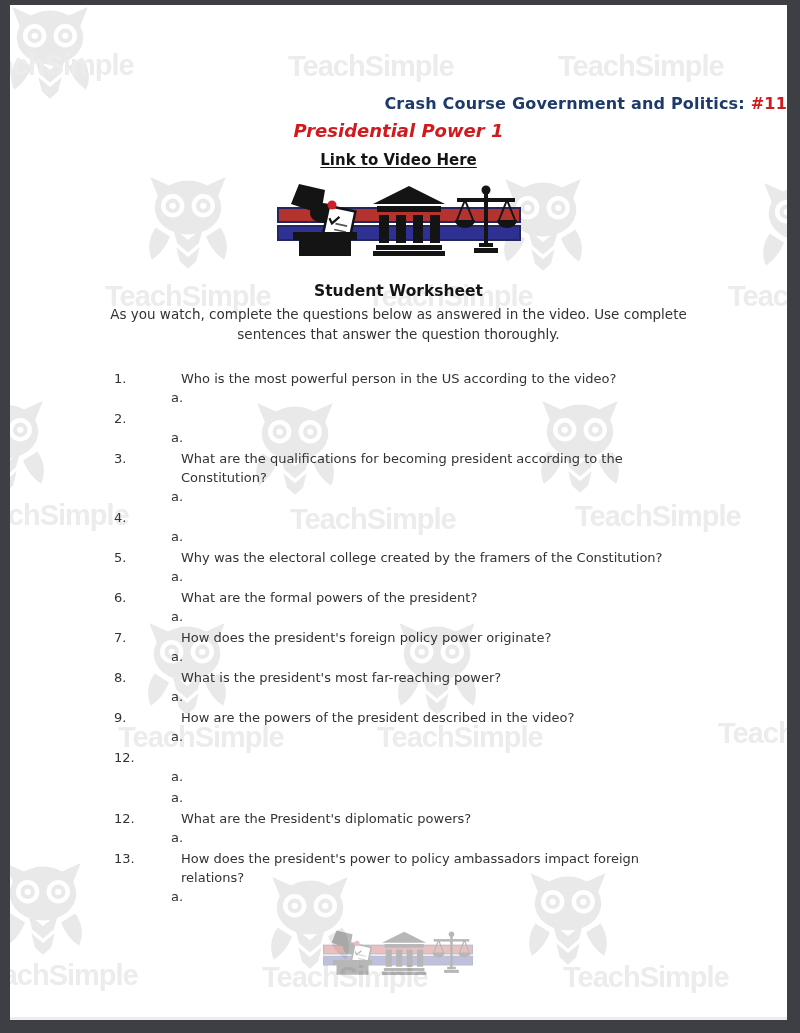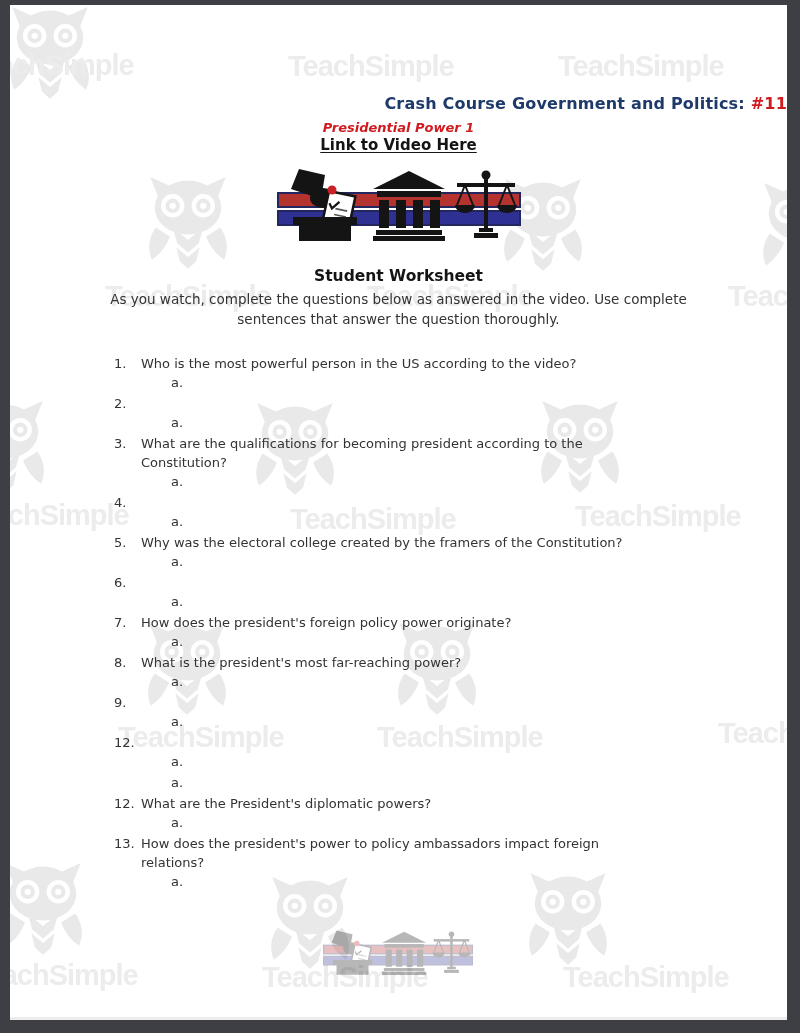--- a/index.html
+++ b/index.html
@@ -28,24 +28,24 @@
     color:#ececec; white-space:nowrap;margin-top:8px;
   }
   
   .content { position:relative; z-index:1; padding-top:89px; }
   .title {
     text-align:right; font-size:16px; font-weight:bold;
     color:#1e3a6b; letter-spacing:0.2px;
   }
   .title .ep { color:#d11a1e; }
   .subtitle {
-    text-align:center; font-size:13px; font-weight:bold; font-style:italic;
+    text-align:center; font-size:18px; font-weight:bold; font-style:italic;
     color:#d11a1e; margin-top:7px;
   }
-  .video-link-row { text-align:center; }
+  .video-link-row { text-align:center; margin-top:9px; }
   .video-link {
     font-size:15px; font-weight:bold; color:#141414;
     text-decoration:underline; text-underline-offset:2px; cursor:pointer;
   }
   .banner { width:244px; height:74px; margin:13px auto 0; position:relative; }
   .section-heading {
     text-align:center; font-size:15.5px; font-weight:bold; color:#141414;
     margin-top:26px;
   }
   .instructions {
@@ -53,21 +53,21 @@
     margin-top:5px; line-height:19.5px;
   }
   .instructions div { white-space:nowrap; }
   .questions {
     margin:25px 0 0 104px; width:620px;
     color:#333; font-size:13px;
   }
   .q { margin-bottom:2px; }
   .q-line { display:flex; line-height:19px; }
   .q-num { flex:0 0 27px; }
-  .q-text div { white-space:nowrap; line-height:19px; }
+  .q-text div { white-space:nowrap; line-height:19px;margin-left:40px; }
   .q-ans { margin-left:57px; line-height:19px; }
   .footer-banner {
     position:absolute; left:313px; top:924px;
     width:150px; height:46px; opacity:0.3; z-index:1;
   }
   .footer-banner svg { width:150px; height:46px; }
 </style>
 </head>
 <body>
 
@@ -398,20 +398,23 @@
             <span class="q-text">
               <div>Why was the electoral college created by the framers of the Constitution?</div>
             </span>
           </div>
           <div class="q-ans">a.</div>
         </div>
 
         <div class="q">
           <div class="q-line">
             <span class="q-num">6.</span>
+            <span class="q-text">
+              <div>What are the formal powers of the president?</div>
+            </span>
           </div>
           <div class="q-ans">a.</div>
         </div>
 
         <div class="q">
           <div class="q-line">
             <span class="q-num">7.</span>
             <span class="q-text">
               <div>How does the president's foreign policy power originate?</div>
             </span>
@@ -425,20 +428,23 @@
             <span class="q-text">
               <div>What is the president's most far-reaching power?</div>
             </span>
           </div>
           <div class="q-ans">a.</div>
         </div>
 
         <div class="q">
           <div class="q-line">
             <span class="q-num">9.</span>
+            <span class="q-text">
+              <div>How are the powers of the president described in the video?</div>
+            </span>
           </div>
           <div class="q-ans">a.</div>
         </div>
 
         <div class="q">
           <div class="q-line">
             <span class="q-num">12.</span>
           </div>
           <div class="q-ans">a.</div>
         </div>

